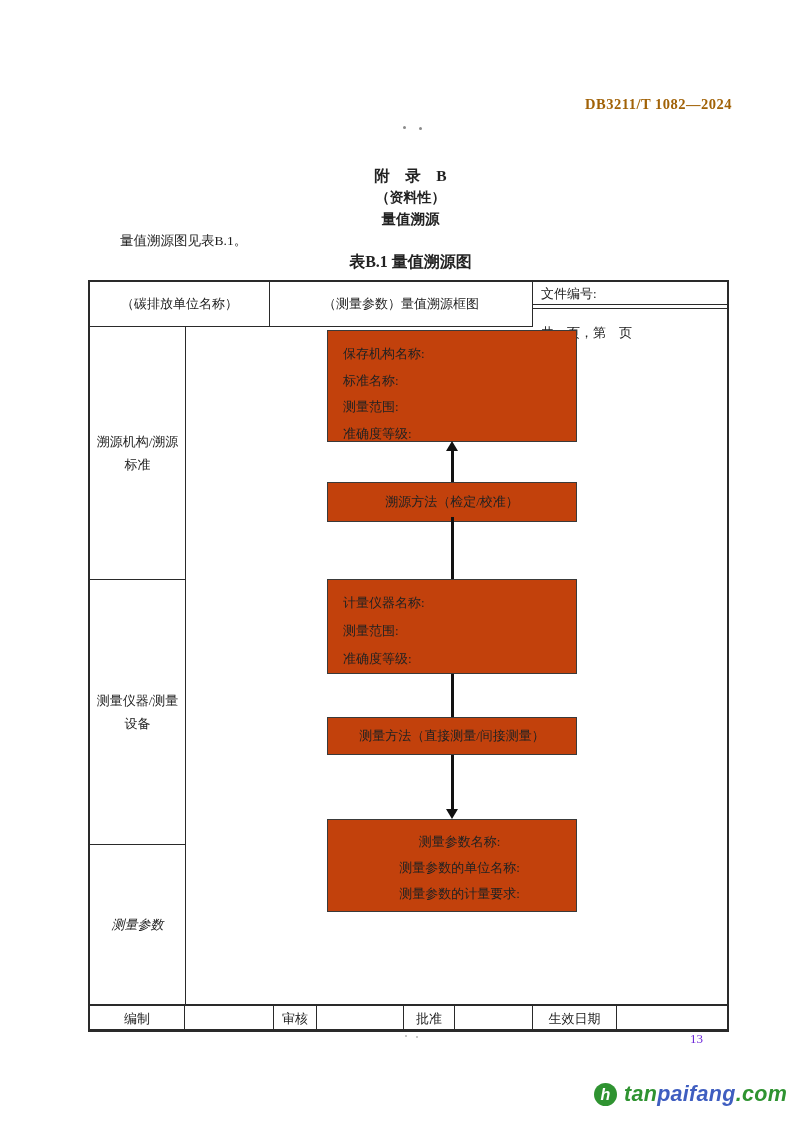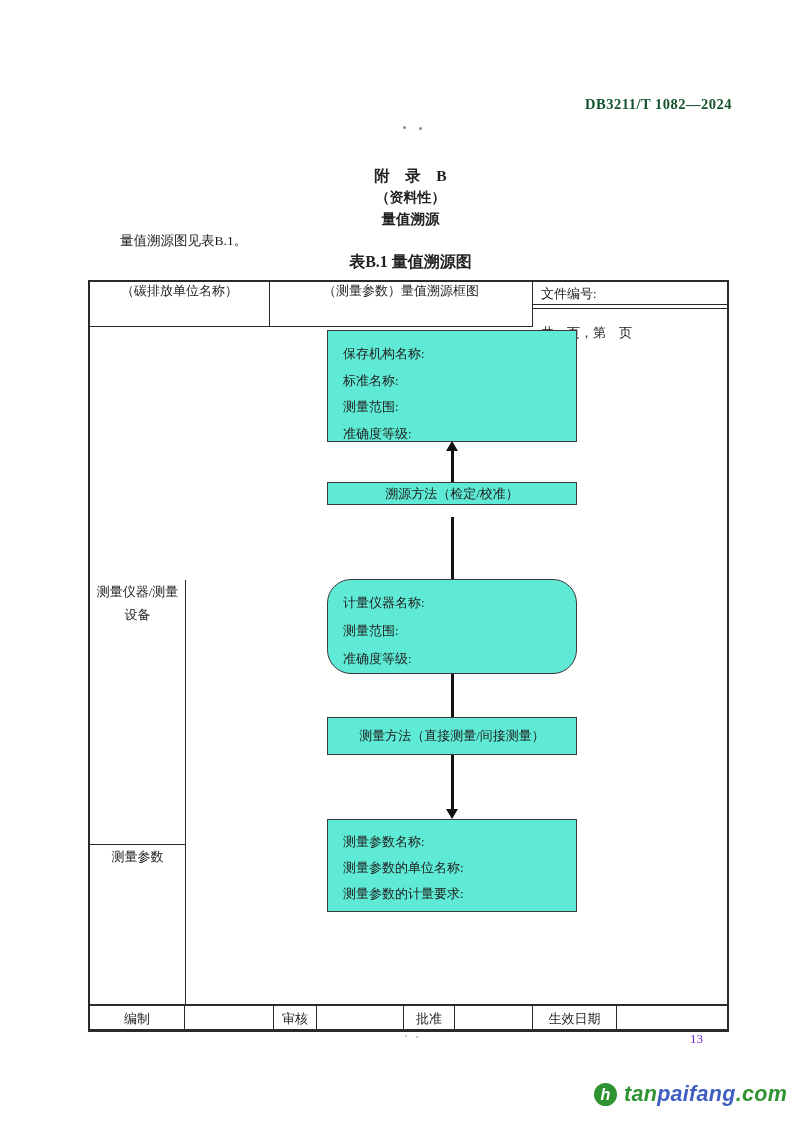--- a/index.html
+++ b/index.html
@@ -7,21 +7,21 @@
   body {
     width:794px; height:1123px; position:relative;
     font-family:"Liberation Serif","DejaVu Serif",serif;
     color:#1c1c1c;
   }
   .abs { position:absolute; }
 
   
   .std-number {
     top:96px; right:62px; font-size:14.5px; font-weight:600;
-    letter-spacing:0.5px; color:#14532d;
+    letter-spacing:0.5px; color:#a16207;
   }
   .artifact-dot { width:3px; height:3px; background:#8a8a8a; border-radius:50%; }
   .artifact-dot.light { background:#b5b5b5; width:2px; height:2px; }
 
   
   .center-line { left:88px; width:645px; text-align:center; color:#222; }
   .h-appendix  { top:166px; font-size:15.5px; font-weight:bold; }
   .h-sub       { top:189px; font-size:14px;   font-weight:bold; }
   .h-heading   { top:210px; font-size:14.5px; font-weight:bold; }
   .intro       { top:232px; left:120px; font-size:13.5px; }
@@ -29,53 +29,53 @@
 
   
   .tbl {
     left:88px; top:280px; width:641px; height:752px;
     border:2px solid #2a2a2a; border-bottom-width:3px;
     font-size:13px; color:#222;
   }
   .cell { position:absolute; }
   .bline  { border-bottom:1.5px solid #2a2a2a; }
   .rline  { border-right:1.5px solid #2a2a2a; }
-  .vcenter { display:flex; align-items:flex-start; }
+  .vcenter { display:flex; align-items:center; }
   .hcenter { justify-content:center; text-align:center; }
 
   
   .hr-c1 { left:0; top:0; width:180px; height:45px; }
   .hr-c2 { left:180px; top:0; width:263px; height:45px; }
   .hr-c3 { left:443px; top:0; width:194px; height:27px; }
   .hr-c3a { left:0; top:0; width:100%; height:23px; border-bottom:1px solid #2a2a2a; padding:3px 0 0 8px; }
   .hr-c3b { left:0; top:40px; width:100%; height:22px; padding:2px 0 0 8px; }
 
   
   .lbl-col-sec { left:0; width:96px; line-height:23px; }
   .sec1 { top:45px;  height:253px; }
   .sec2 { top:298px; height:265px; }
-  .sec3 { top:563px; height:159px; }
+  .sec3 { top:563px; height:159px;font-style:italic; }
   .lbl-txt { width:100%; text-align:center; padding:0 3px; }
 
   
   .fbox {
     position:absolute; left:237px; width:250px;
-    border:1.2px solid #3a3a3a; background:#5eead4;
+    border:1.2px solid #3a3a3a; background:#c2410c;
   }
   .fbox .lines { padding:10px 0 0 15px; }
   .fbox1 { top:48px;  height:112px; }
   .fbox1 .lines div { line-height:26.5px; }
-  .fbox2 { top:200px; height:23px; }
-  .fbox3 { top:297px; height:95px;border-radius:24px; }
+  .fbox2 { top:200px; height:40px; }
+  .fbox3 { top:297px; height:95px; }
   .fbox3 .lines { padding-top:9px; }
   .fbox3 .lines div { line-height:28px; }
   .fbox4 { top:435px; height:38px; }
   .fbox5 { top:537px; height:93px; }
   .fbox5 .lines { padding-top:9px; }
-  .fbox5 .lines div { line-height:26px; }
+  .fbox5 .lines div { line-height:26px;text-align:center; }
   .fbox-label { width:100%; height:100%; display:flex; align-items:center; justify-content:center; }
 
   
   .conn { position:absolute; left:360.5px; width:3px; background:#111; }
   .conn-1 { top:168px; height:32px; } 
   .conn-2 { top:235px; height:62px; }
   .conn-3 { top:392px; height:43px; }
   .conn-4 { top:473px; height:57px; }
   .ah { position:absolute; left:355.5px; width:0; height:0;
         border-left:6.5px solid transparent; border-right:6.5px solid transparent; }
@@ -129,20 +129,23 @@
     <span>（碳排放单位名称）</span>
   </div>
   <div class="cell hr-c2 bline rline vcenter hcenter">
     <span>（测量参数）量值溯源框图</span>
   </div>
   <div class="cell hr-c3 bline">
     <div class="hr-c3a" style="position:absolute;">文件编号:</div>
     <div class="hr-c3b" style="position:absolute;">共　页，第　页</div>
   </div>
 
+  <div class="cell lbl-col-sec sec1 bline rline vcenter hcenter">
+    <div class="lbl-txt">溯源机构/溯源标准</div>
+  </div>
   <div class="cell lbl-col-sec sec2 bline rline vcenter hcenter">
     <div class="lbl-txt">测量仪器/测量设备</div>
   </div>
   <div class="cell lbl-col-sec sec3 rline vcenter hcenter">
     <div class="lbl-txt">测量参数</div>
   </div>
 
   <div class="fbox fbox1">
     <div class="lines">
       <div>保存机构名称:</div>

